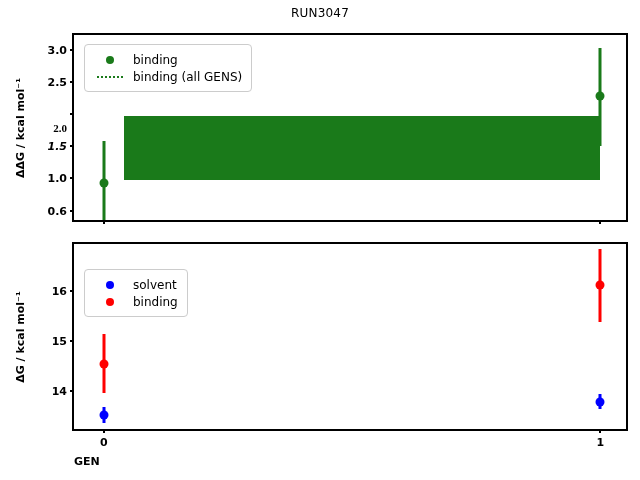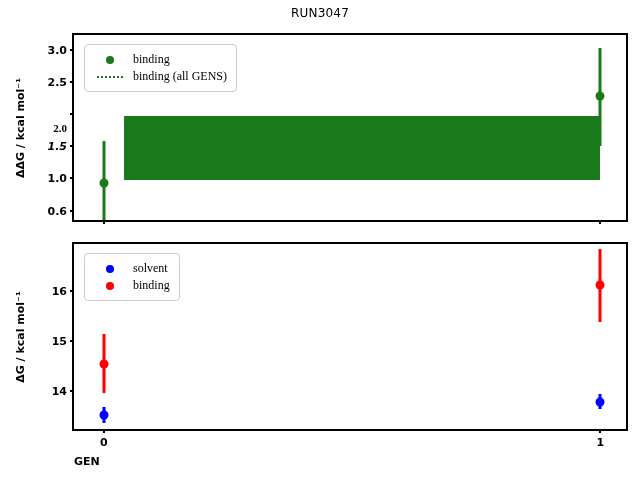--- a/index.html
+++ b/index.html
@@ -150,26 +150,25 @@
   .legend {
     position: absolute;
     box-sizing: border-box;
     background: #ffffff;
     border: 1px solid #cccccc;
     border-radius: 4px;
     padding: 6px 9px 6px 8px;
     box-shadow: 0 0 0 0 rgba(0,0,0,0);
   }
   #legend-top { left: 10px; top: 9px; }
-  #legend-bottom { left: 10px; top: 9px; }
+  #legend-bottom { left: 10px; top: 25px; }
   .legend-row {
     display: flex;
     align-items: center;
     height: 17px;
-    font-family: Liberation Serif, serif;
   }
   .legend-key {
     width: 34px;
     display: flex;
     align-items: center;
     justify-content: center;
   }
   .legend-dot {
     width: 8px;
     height: 8px;

